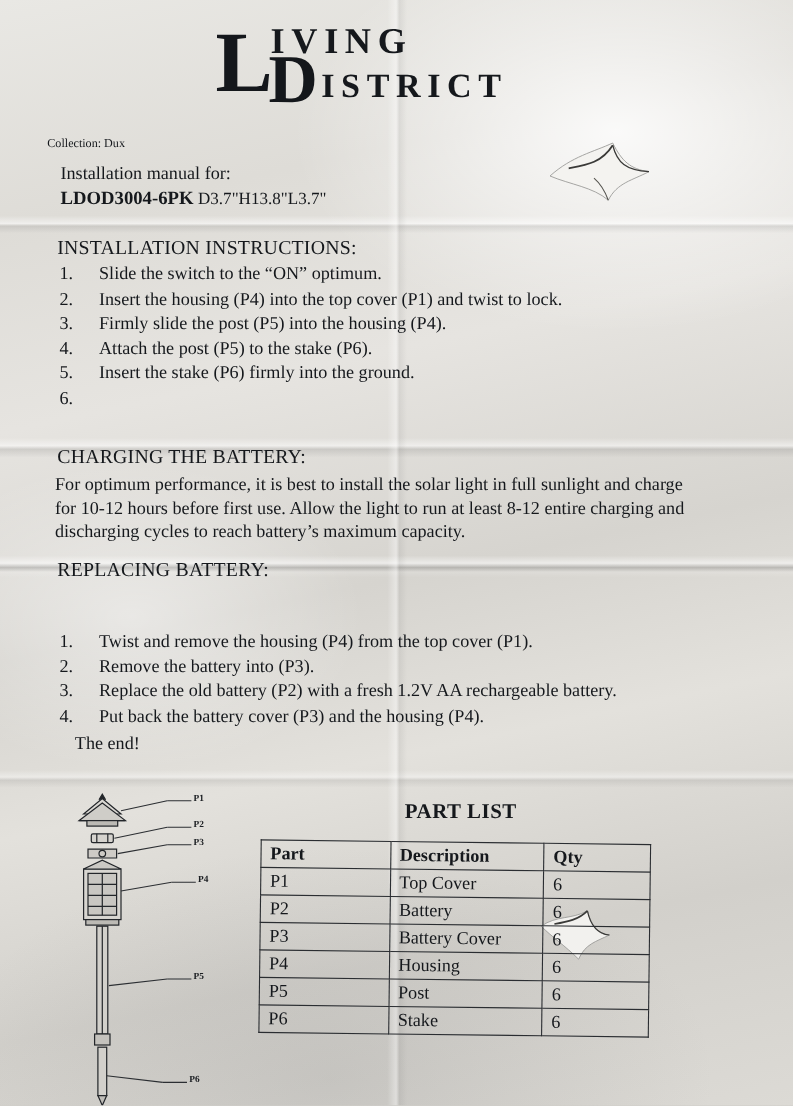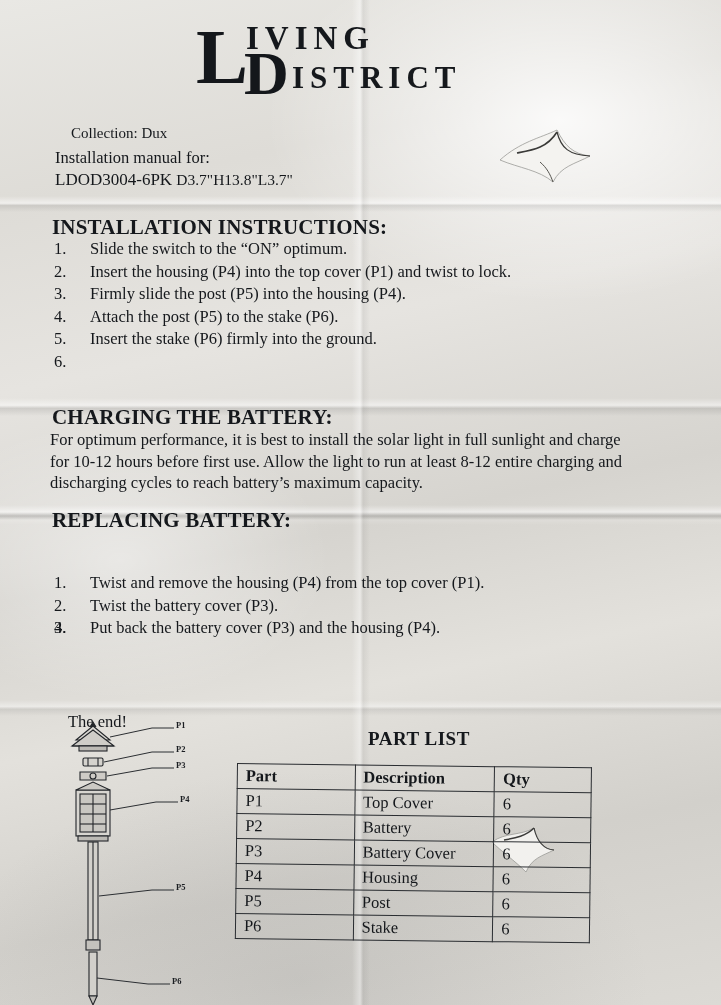--- a/index.html
+++ b/index.html
@@ -103,40 +103,40 @@
     font-family: "Liberation Serif", serif;
     font-size: 31px;
     font-weight: 700;
     letter-spacing: 6px;
     color: #15181c;
   }
 
   
   .collection {
     position: absolute;
-    left: 71px; top: 125px;
-    font-size: 15px;
+    left: 43px; top: 125px;
+    font-size: 11px;
     text-align: right;
   }
   .install-for {
     position: absolute;
     left: 55px; top: 148px;
     font-size: 16.5px;
   }
   .model {
     position: absolute;
     left: 55px; top: 170px;
     font-size: 16.5px;
   }
-  .model b { font-weight: 400; font-size: 17px; }
+  .model b { font-weight: 700; font-size: 17px; }
   .model span.dims { font-size: 15.5px; }
 
   .h-sec {
-    font-weight: 700;
-    font-size: 21px;
+    font-weight: 400;
+    font-size: 18px;
     letter-spacing: 0.2px;
   }
   .sec-install { position: absolute; left: 52px; top: 215px; }
   .sec-charge  { position: absolute; left: 52px; top: 405px; }
   .sec-replace { position: absolute; left: 52px; top: 508px; }
 
   ol.steps {
     position: absolute;
     margin: 0;
     padding: 0;
@@ -157,21 +157,21 @@
   .steps-install { left: 52px; top: 238px; width: 600px; }
   .steps-replace { left: 52px; top: 572px; width: 600px; }
 
   .para {
     position: absolute;
     font-size: 16.5px;
     line-height: 21.5px;
   }
   .para-charge { left: 50px; top: 429px; width: 592px; }
   .para-replace { left: 50px; top: 531px; width: 540px; }
-  .the-end { left: 68px; top: 665px; margin-top: 46px; }
+  .the-end { left: 68px; top: 665px; }
 
   
   .partlist-title {
     position: absolute;
     left: 368px; top: 728px;
     font-size: 19px;
     font-weight: 700;
     letter-spacing: 0.5px;
   }
   table.partlist {
@@ -267,22 +267,22 @@
     <li><span class="num">5.</span><span>Insert the stake (P6) firmly into the ground.</span></li>
     <li><span class="num">6.</span></li>
   </ol>
 
   <div class="h-sec sec-charge">CHARGING THE BATTERY:</div>
   <div class="para para-charge">For optimum performance, it is best to install the solar light in full sunlight and charge for 10-12 hours before first use. Allow the light to run at least 8-12 entire charging and discharging cycles to reach battery’s maximum capacity.</div>
 
   <div class="h-sec sec-replace">REPLACING BATTERY:</div>
   <ol class="steps steps-replace">
     <li><span class="num">1.</span><span>Twist and remove the housing (P4) from the top cover (P1).</span></li>
-    <li><span class="num">2.</span><span>Twist the battery cover (P3).</span></li>
-    <li><span class="num">3.</span></li>
+    <li><span class="num">2.</span><span>Remove the battery into (P3).</span></li>
+    <li><span class="num">3.</span><span>Replace the old battery (P2) with a fresh 1.2V AA rechargeable battery.</span></li>
     <li><span class="num">4.</span><span>Put back the battery cover (P3) and the housing (P4).</span></li>
   </ol>
 
   <div class="para the-end">The end!</div>
 
   <div class="diagram">
     <svg viewBox="0 0 190 299" width="190" height="299">
       <g stroke="#23262a" fill="none" stroke-width="1.1">
 
         <path d="M38,21 l3,-5 l3,5" fill="#23262a"></path>

